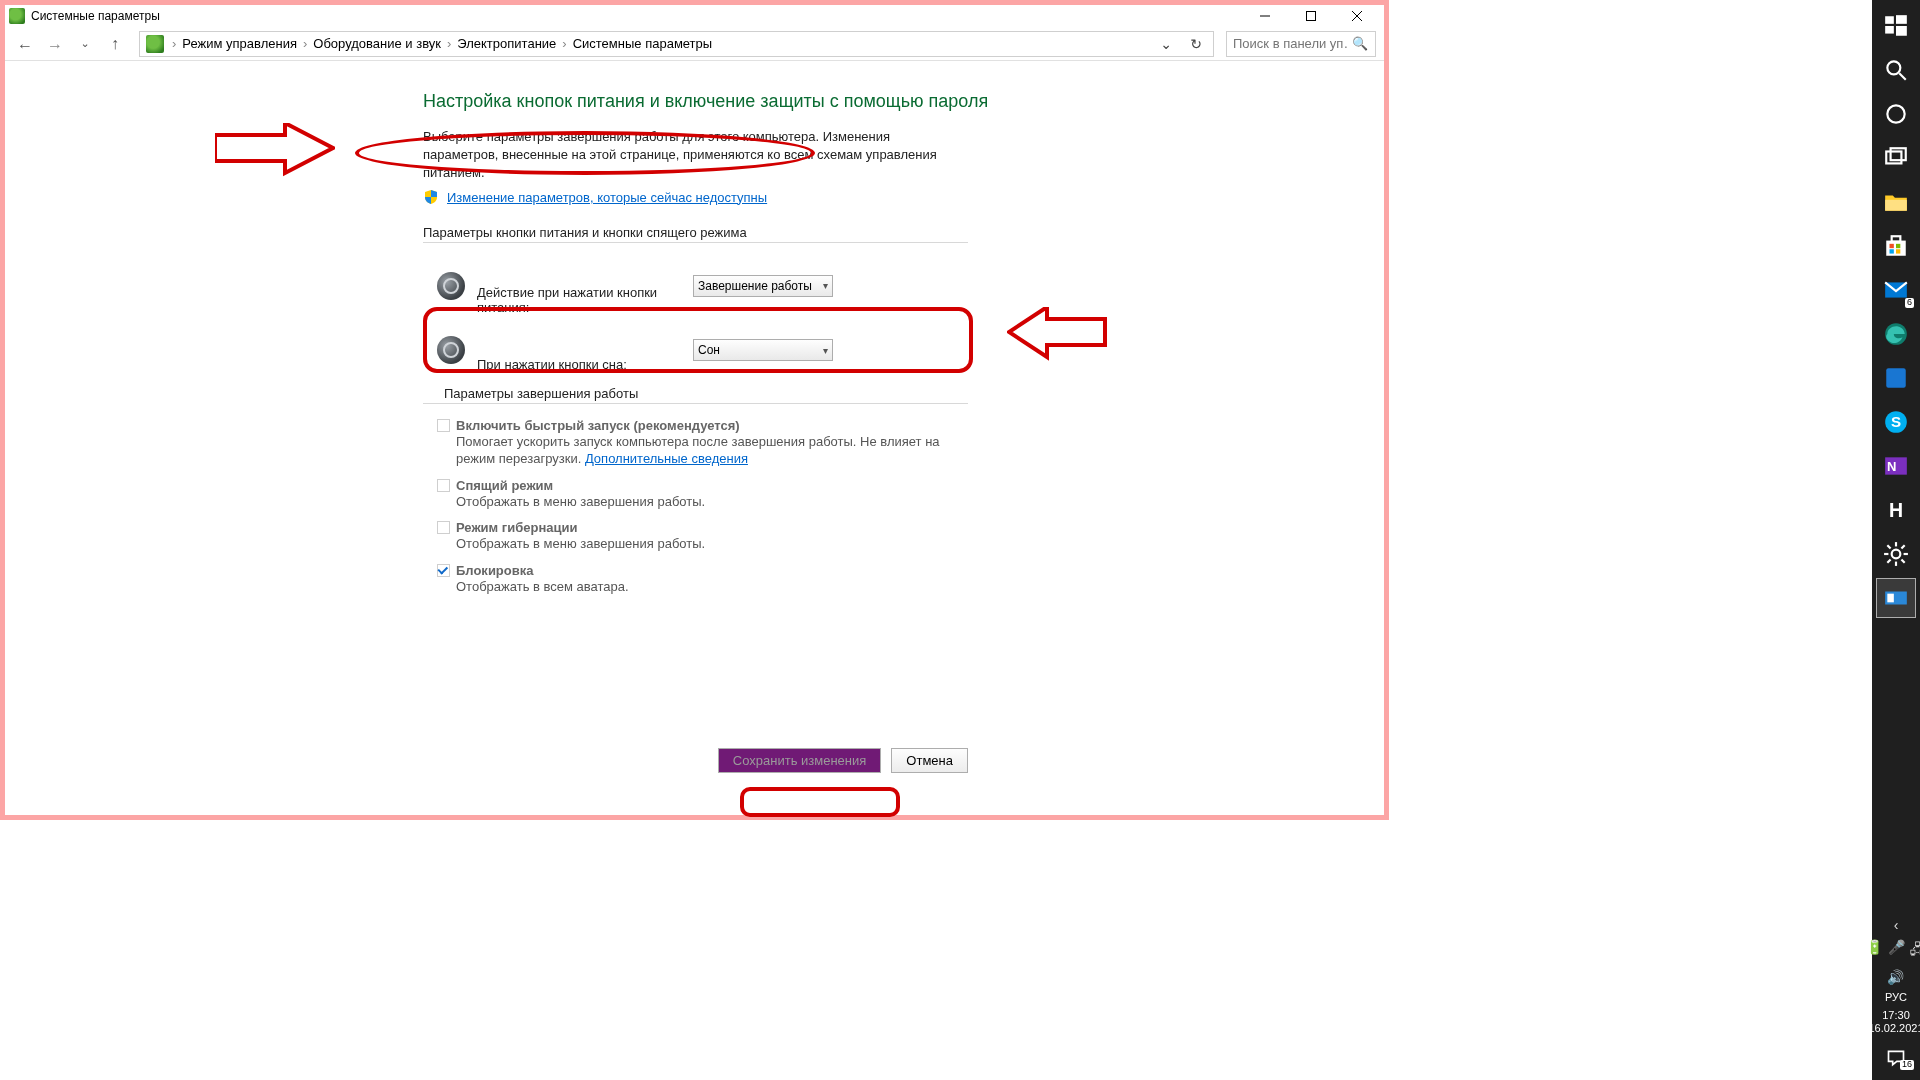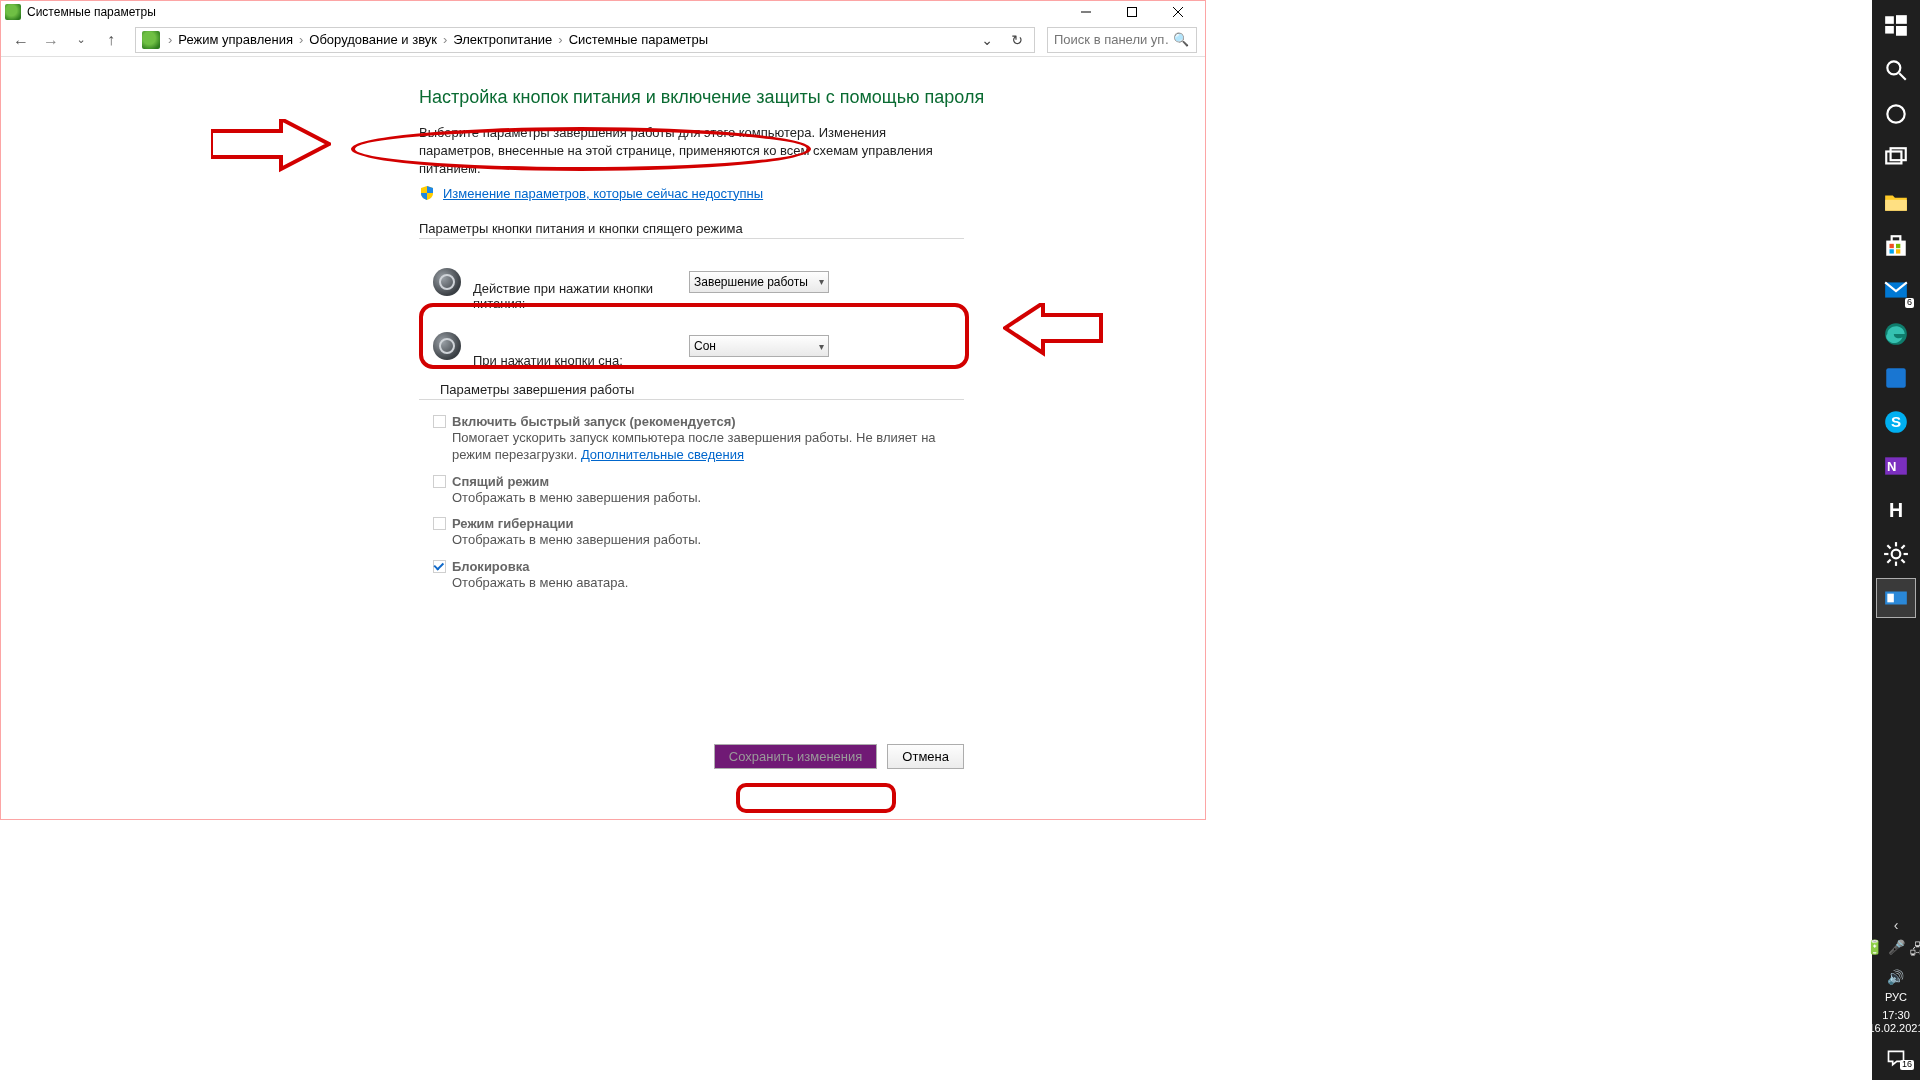--- a/index.html
+++ b/index.html
@@ -1,19 +1,19 @@
 <!DOCTYPE html>
 <html><head>
 <meta charset="utf-8">
 <style>
 * { margin: 0; padding: 0; box-sizing: border-box; font-family: "Segoe UI", Tahoma, sans-serif; }
 html, body { width: 1920px; height: 1080px; overflow: hidden; background: #fff; }
 
 
-.window { position: absolute; left: 0; top: 0; width: 1206px; height: 820px; background: #fff; border: 1px solid #fca5a5; }
+.window { position: absolute; left: 0; top: 0; width: 1389px; height: 820px; background: #fff; border: 5px solid #fca5a5; }
 .titlebar { height: 22px; display: flex; align-items: center; padding: 0 4px; font-size: 12px; color: #000; }
 .titlebar .app-icon { width: 16px; height: 16px; margin-right: 6px; background: radial-gradient(circle at 40% 40%, #6fbf44 40%, #2e7d1e 80%); border-radius: 2px; }
 .titlebar-spacer { flex: 1; }
 .win-controls { display: flex; }
 .win-btn { width: 46px; height: 22px; display: flex; align-items: center; justify-content: center; font-size: 14px; line-height: 1; }
 .win-btn svg { display: block; }
 
 
 .navrow { height: 34px; display: flex; align-items: center; padding: 0 8px; gap: 6px; border-bottom: 1px solid #e1e1e1; }
 .nav-btn { width: 24px; height: 24px; display: flex; align-items: center; justify-content: center; color: #555; font-size: 16px; }
@@ -195,21 +195,21 @@
           <span class="chk-label">Режим гибернации</span>
         </div>
         <div class="chk-desc">Отображать в меню завершения работы.</div>
       </div>
 
       <div class="chk-item">
         <div class="chk-line">
           <span class="chk checked disabled"></span>
           <span class="chk-label">Блокировка</span>
         </div>
-        <div class="chk-desc">Отображать в меню аватара.</div>
+        <div class="chk-desc">Отображать в всем аватара.</div>
       </div>
     </div>
   </div>
 
   <div class="button-row">
     <div class="btn disabled">Сохранить изменения</div>
     <div class="btn">Отмена</div>
   </div>
 
   <div class="anno-oval" style="left:350px; top:126px; width:460px; height:44px;"></div>

